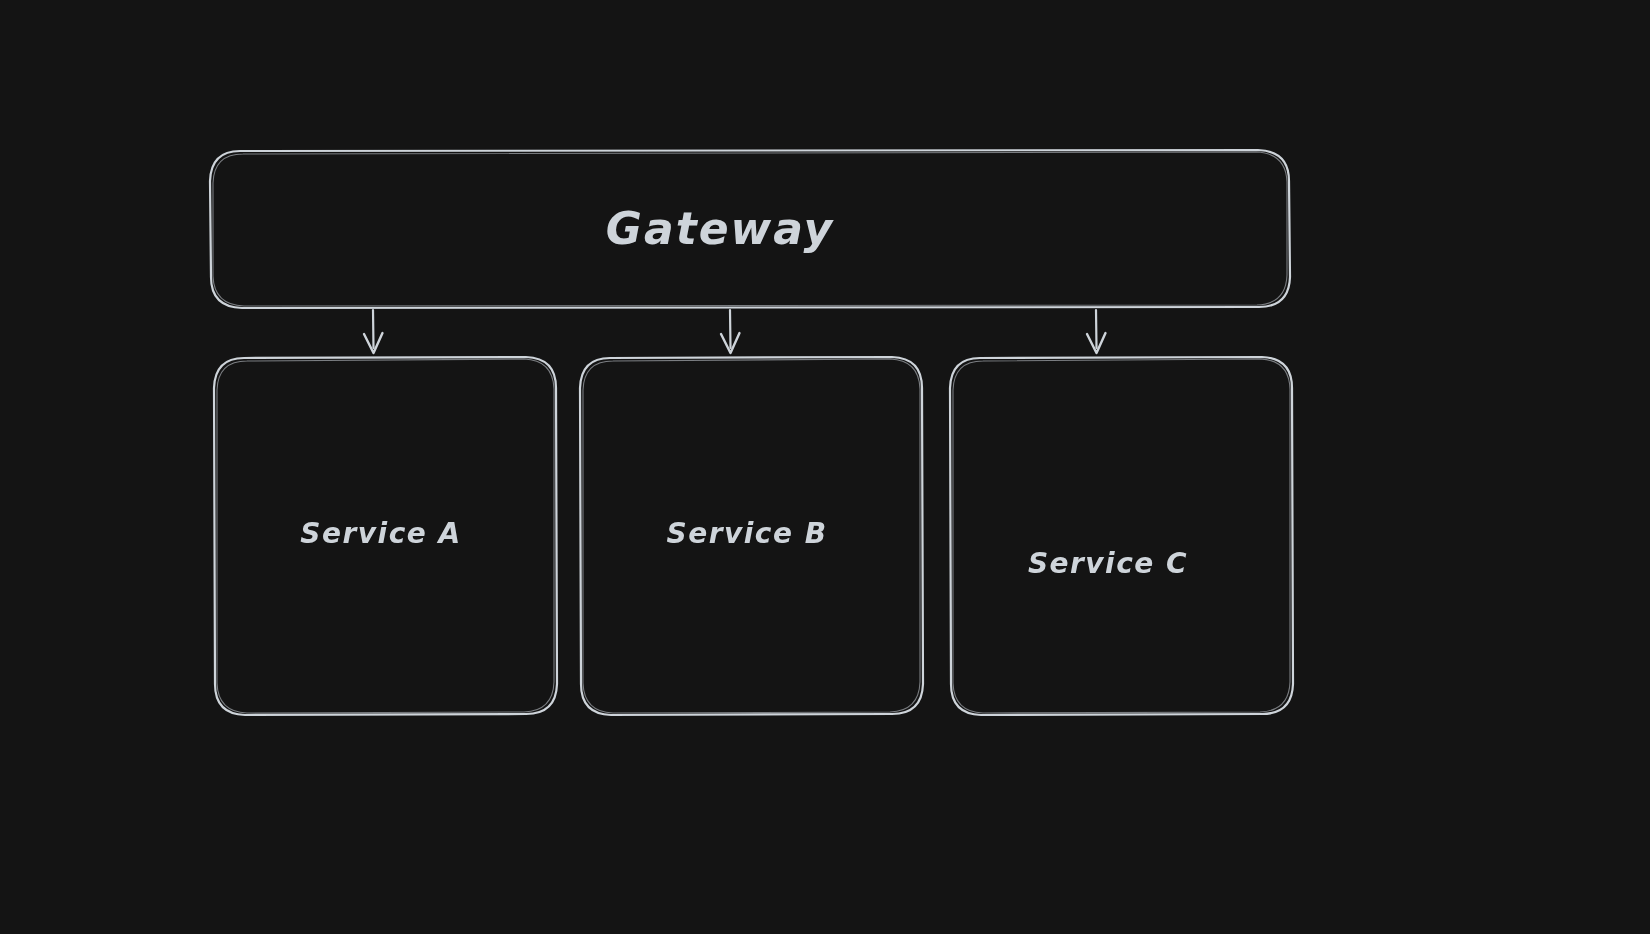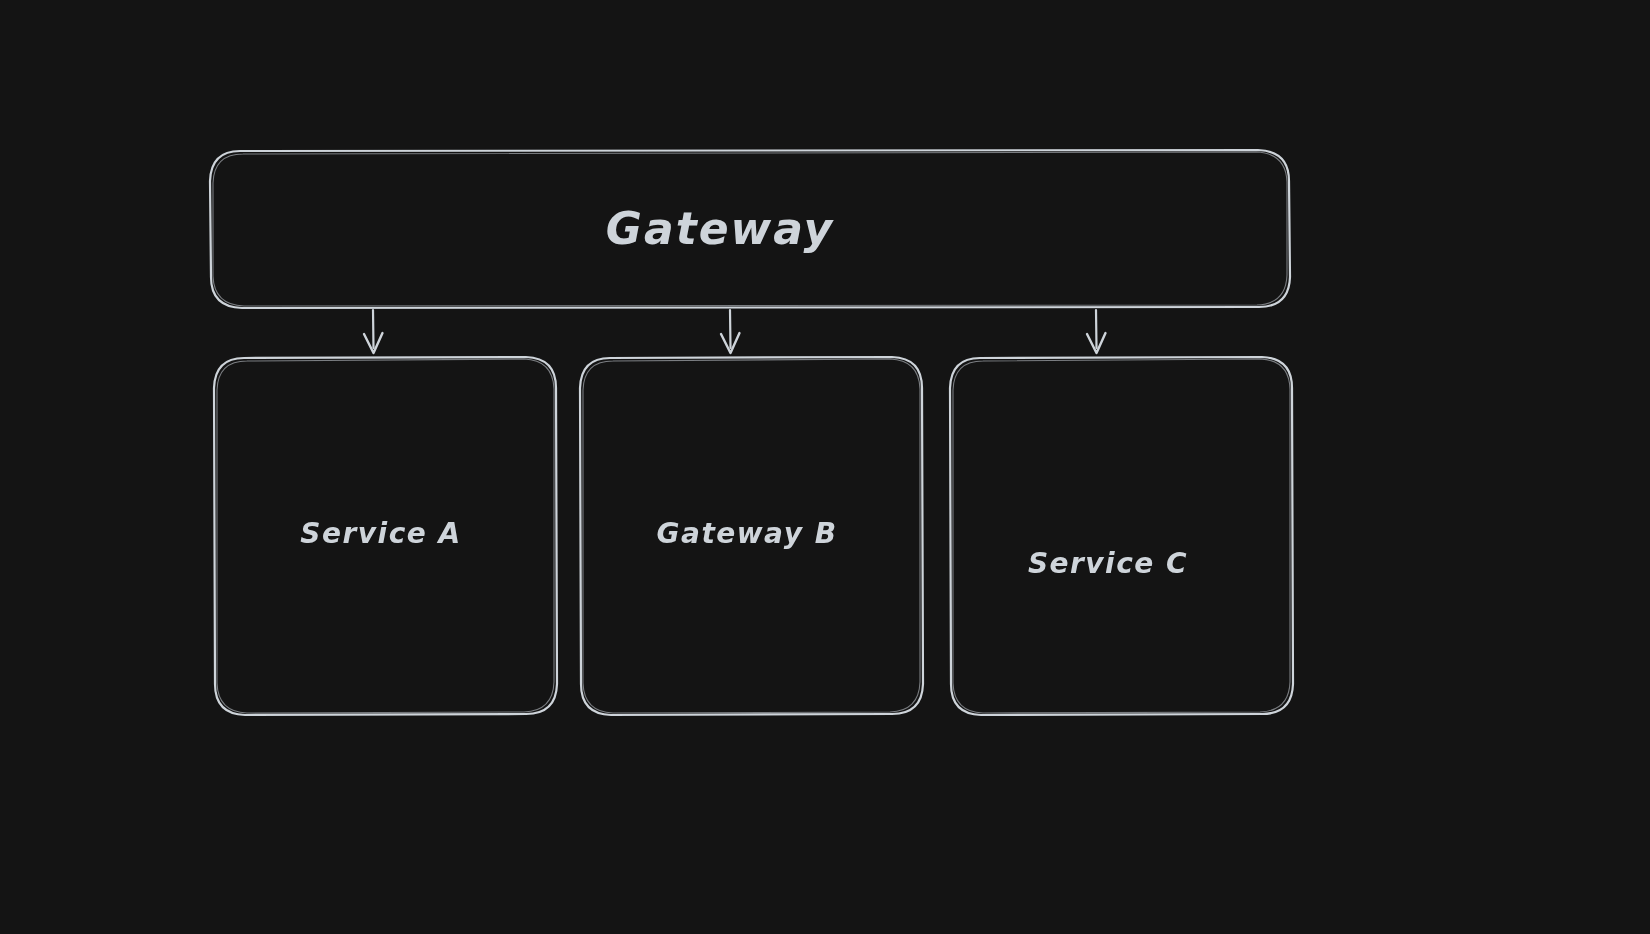--- a/index.html
+++ b/index.html
@@ -153,17 +153,17 @@
     <g>
       <path d="M 1096 310 L 1096.5 348" fill="none" stroke="#ced4da" stroke-width="2.2" stroke-linecap="round"></path>
       <path d="M 1087 334 L 1096.5 353 L 1105.5 333" fill="none" stroke="#ced4da" stroke-width="2.4" stroke-linecap="round" stroke-linejoin="round"></path>
     </g>
   </svg>
 
   <div id="label-gateway" class="node-label" style="left:720px; top:228px;">Gateway</div>
 
   <div class="node-label service-label" style="left:381px; top:533px;">Service A</div>
 
-  <div class="node-label service-label" style="left:747px; top:533px;">Gateway B</div>
+  <div class="node-label service-label" style="left:747px; top:533px;">Service B</div>
 
   <div class="node-label service-label" style="left:1108px; top:563px;">Service C</div>
 
 </div>
 
 </body></html>

